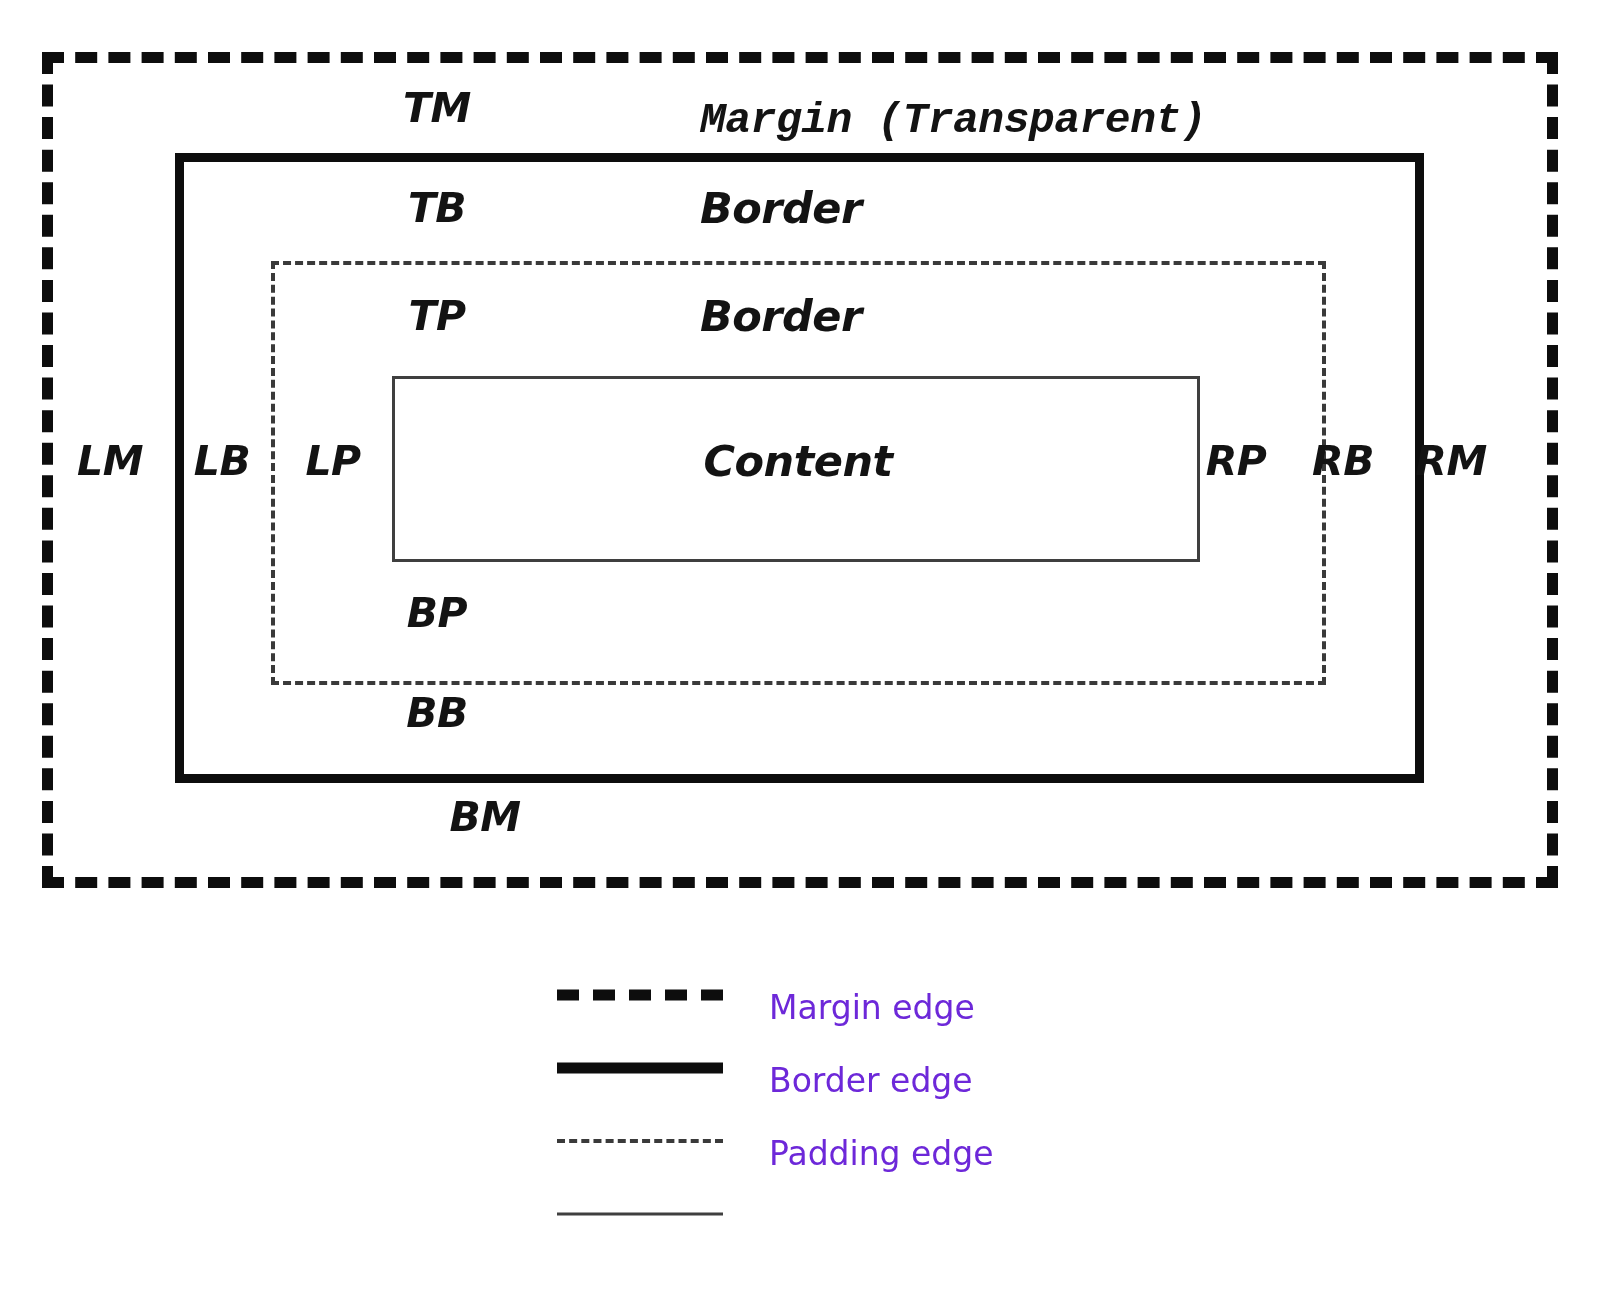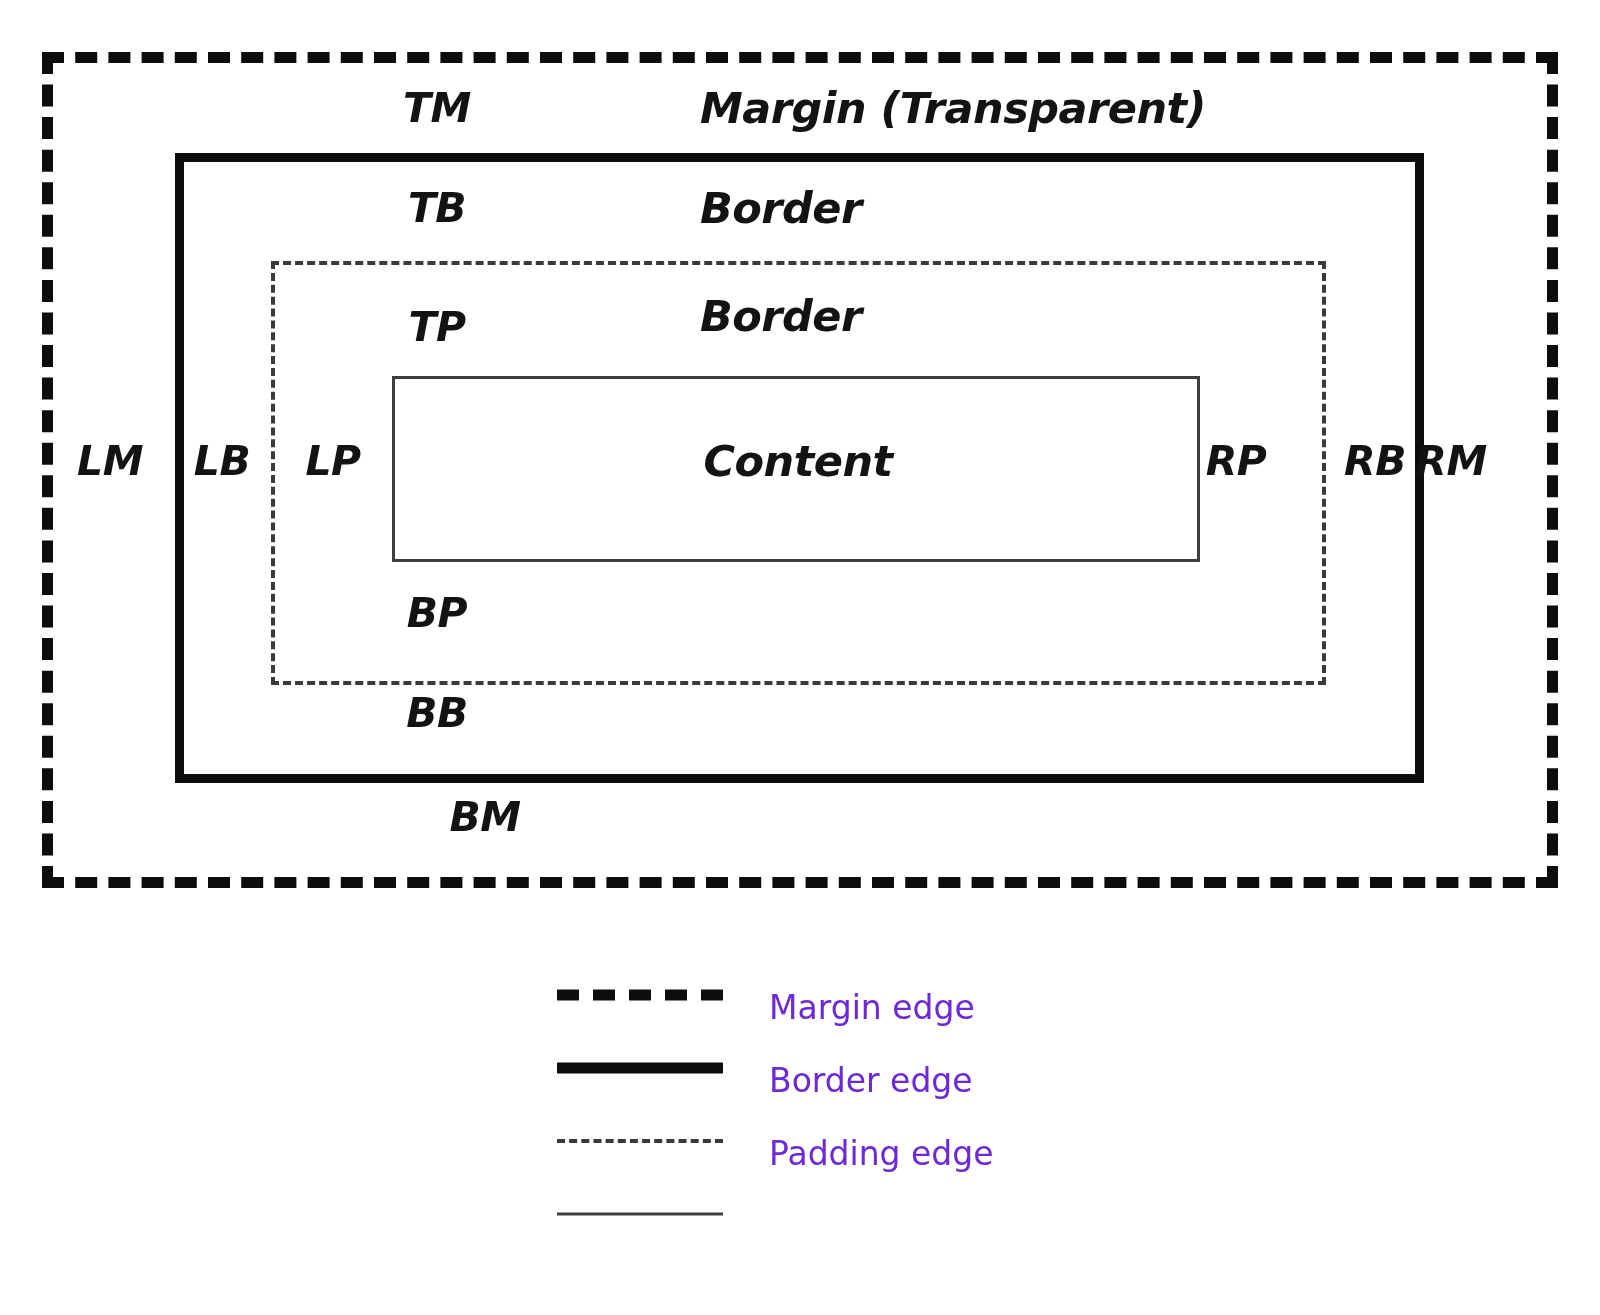--- a/index.html
+++ b/index.html
@@ -111,36 +111,36 @@
 <body>
 
 <div id="diagram-root">
 
   <div class="box margin-box"></div>
   <div class="box border-box"></div>
   <div class="box padding-box"></div>
   <div class="box content-box"></div>
 
   <div class="lbl lbl-abbr t-abbr" style="left:437px; top:108px;">TM</div>
-  <div class="lbl lbl-word t-word" style="left:700px; top:108px;">Margin (Transparent)</div>
+  <div class="lbl lbl-word t-word" style="left:700px; top:120px;font-family:Liberation Mono, monospace;">Margin (Transparent)</div>
 
   <div class="lbl lbl-abbr t-abbr" style="left:437px; top:208px;">TB</div>
   <div class="lbl lbl-word t-word" style="left:700px; top:208px;">Border</div>
 
-  <div class="lbl lbl-abbr t-abbr" style="left:437px; top:327px;">TP</div>
+  <div class="lbl lbl-abbr t-abbr" style="left:437px; top:316px;">TP</div>
   <div class="lbl lbl-word t-word" style="left:700px; top:316px;">Border</div>
 
   <div class="lbl lbl-abbr side" style="left:110px; top:461px;text-align:center;">LM</div>
   <div class="lbl lbl-abbr side" style="left:222px; top:461px;">LB</div>
   <div class="lbl lbl-abbr side" style="left:333px; top:461px;">LP</div>
 
   <div class="lbl lbl-word side" style="left:798px; top:461px;">Content</div>
 
   <div class="lbl lbl-abbr side" style="left:1236px; top:461px;">RP</div>
-  <div class="lbl lbl-abbr side" style="left:1343px; top:461px;margin-left:32px;">RB</div>
+  <div class="lbl lbl-abbr side" style="left:1343px; top:461px;">RB</div>
   <div class="lbl lbl-abbr side" style="left:1451px; top:461px;">RM</div>
 
   <div class="lbl lbl-abbr b-abbr" style="left:437px; top:613px;">BP</div>
   <div class="lbl lbl-abbr b-abbr" style="left:437px; top:713px;">BB</div>
   <div class="lbl lbl-abbr b-abbr" style="left:437px; top:817px;margin-left:48px;">BM</div>
 
   <div id="legend">
 
     <div class="legend-row">
       <div class="legend-swatch sw-margin"></div>

